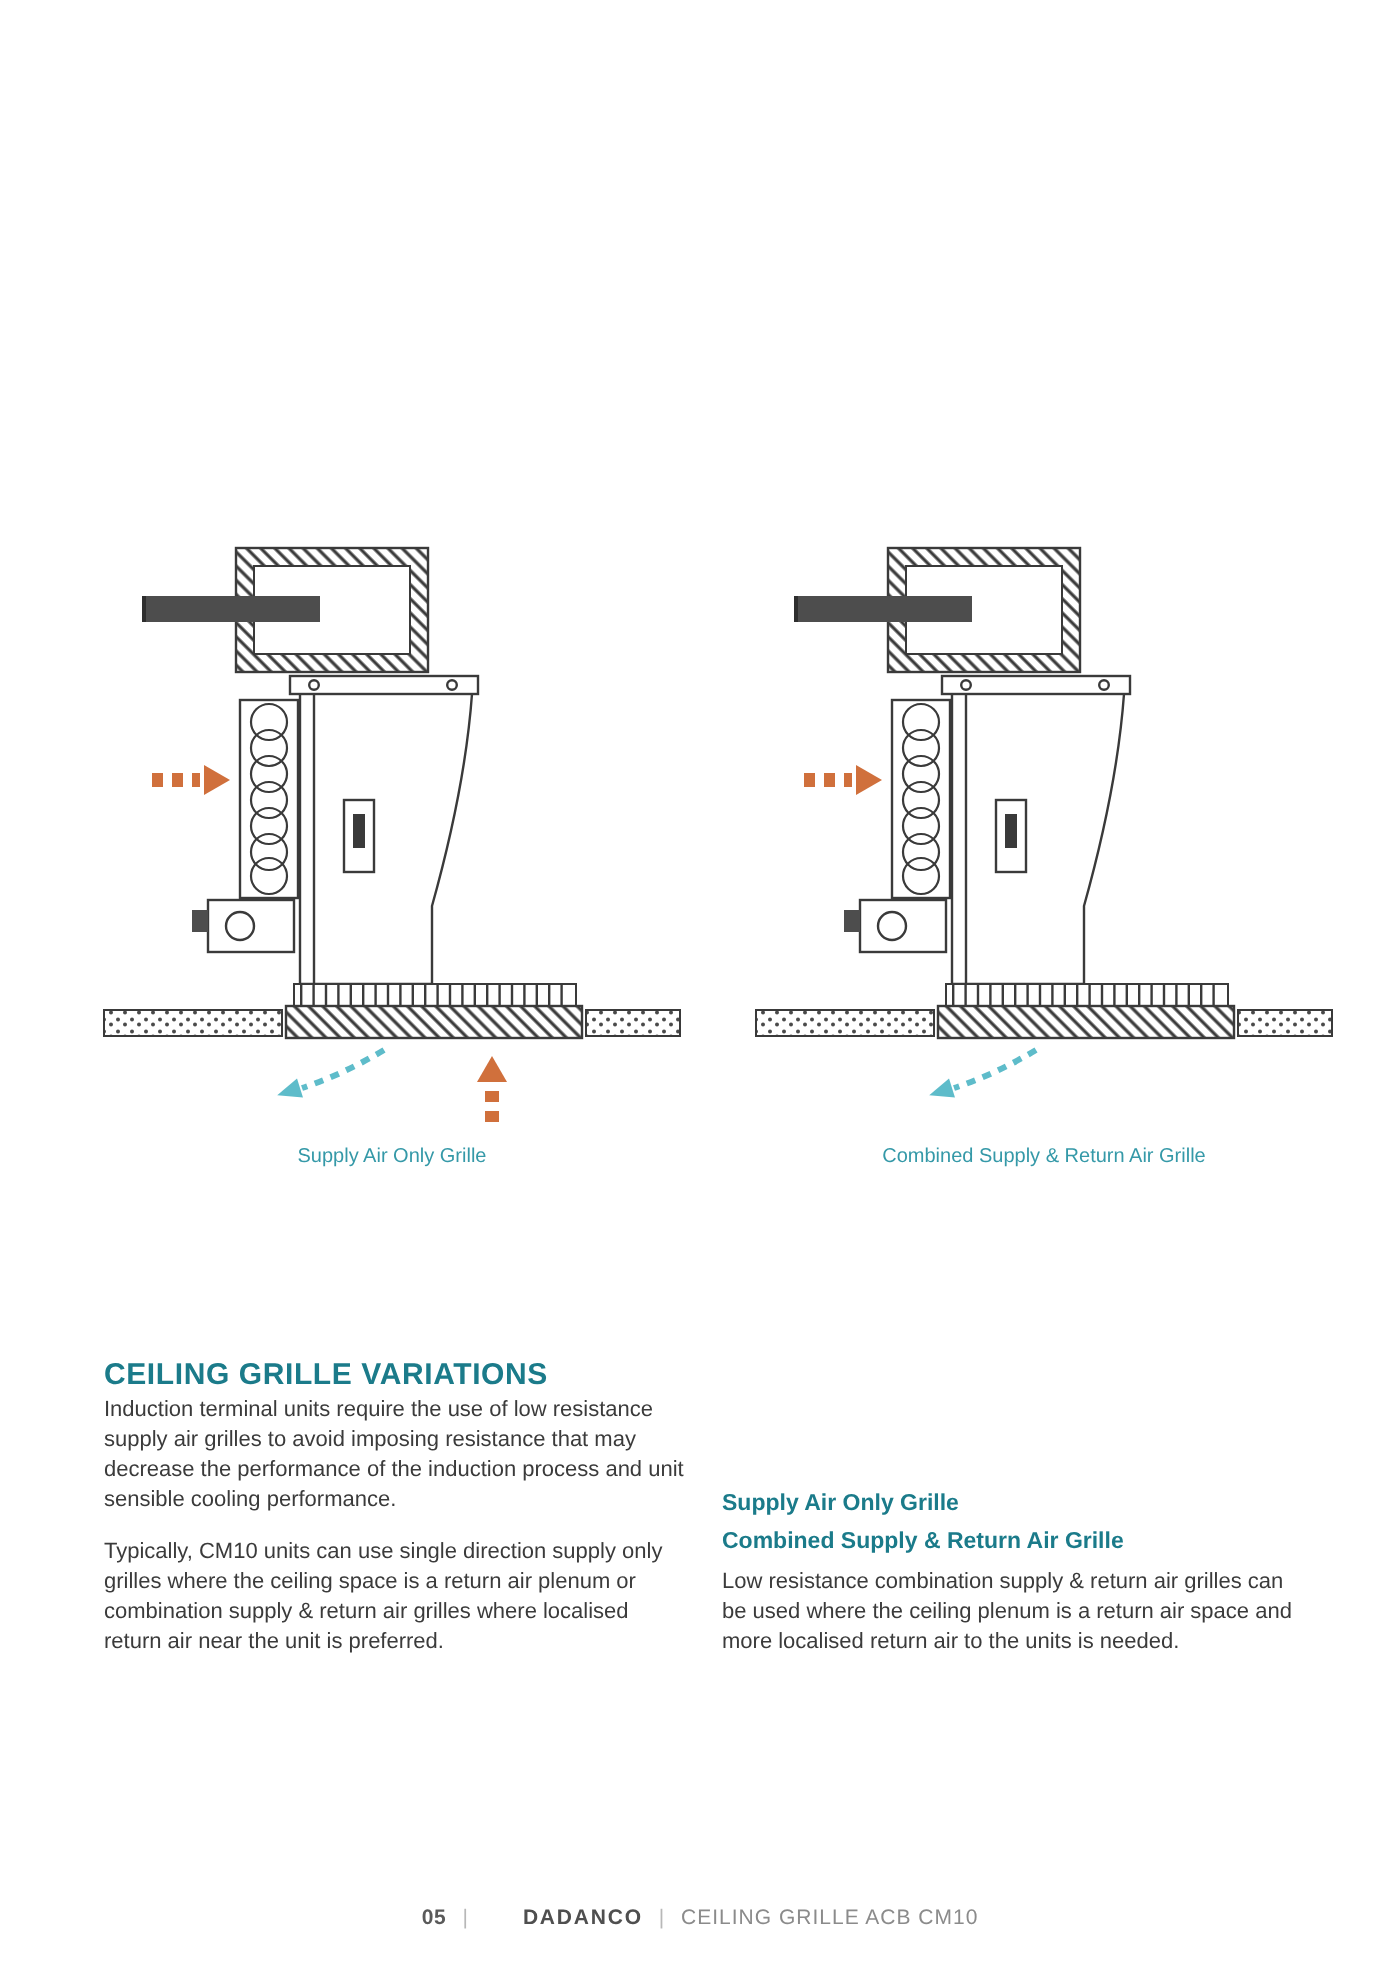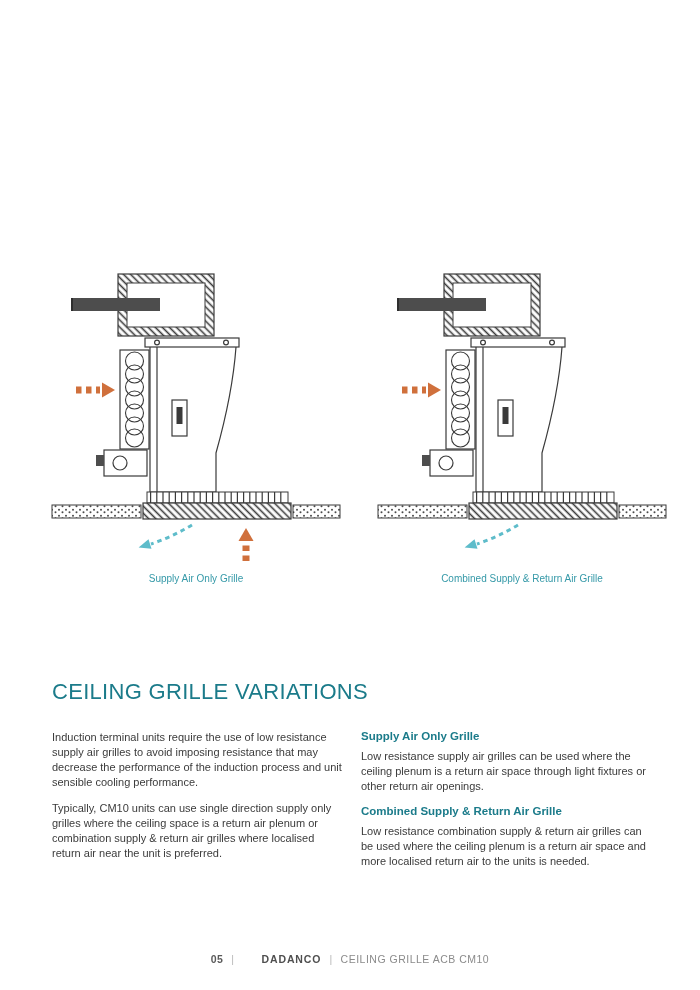--- a/index.html
+++ b/index.html
@@ -11,24 +11,24 @@
   .diagram { position:absolute; top:268px; width:292px; }
   .diagram-left  { left:50px; }
   .diagram-right { left:376px; }
   svg.unit { display:block; width:292px; height:302px; }
   .caption {
     margin-top:3px; text-align:center; font-size:10px;
     color:var(--caption_teal, #3599a8);
   }
   .content { position:absolute; left:52px; top:679px; width:601px; }
   .heading {
-    font-size:22px; font-weight:normal; letter-spacing:0.3px;
-    color:var(--teal, #1b7b8a); margin-bottom:25px;
+    font-size:15px; font-weight:bold; letter-spacing:0.3px;
+    color:var(--teal, #1b7b8a); margin-bottom:2px;
   }
-  .cols { display:flex; gap:17px; }
+  .cols { display:flex; gap:17px;align-items:flex-end; }
   .col { width:292px; }
   .col p {
     font-size:11px; line-height:1.37; color:var(--text, #3b3b3b);
     margin-bottom:11px;
   }
   .col h3 {
     font-size:11.5px; font-weight:bold; color:var(--teal, #1b7b8a);
     margin:0 0 7px 0;
   }
   .footer {
@@ -146,21 +146,20 @@
 
 <div class="content">
   <div class="heading">CEILING GRILLE VARIATIONS</div>
   <div class="cols">
     <div class="col">
       <p>Induction terminal units require the use of low resistance supply air grilles to avoid imposing resistance that may decrease the performance of the induction process and unit sensible cooling performance.</p>
       <p>Typically, CM10 units can use single direction supply only grilles where the ceiling space is a return air plenum or combination supply &amp; return air grilles where localised return air near the unit is preferred.</p>
     </div>
     <div class="col">
       <h3>Supply Air Only Grille</h3>
-      <p>Low resistance supply air grilles can be used where the ceiling plenum is a return air space through light fixtures or other return air openings.</p>
       <h3>Combined Supply &amp; Return Air Grille</h3>
       <p>Low resistance combination supply &amp; return air grilles can be used where the ceiling plenum is a return air space and more localised return air to the units is needed.</p>
     </div>
   </div>
 </div>
 
 <div class="footer">
   <span class="pg">05</span><span class="sep">|</span><span class="brand">DADANCO</span><span class="sep">|</span><span class="doc">CEILING GRILLE ACB CM10</span>
 </div>
 

